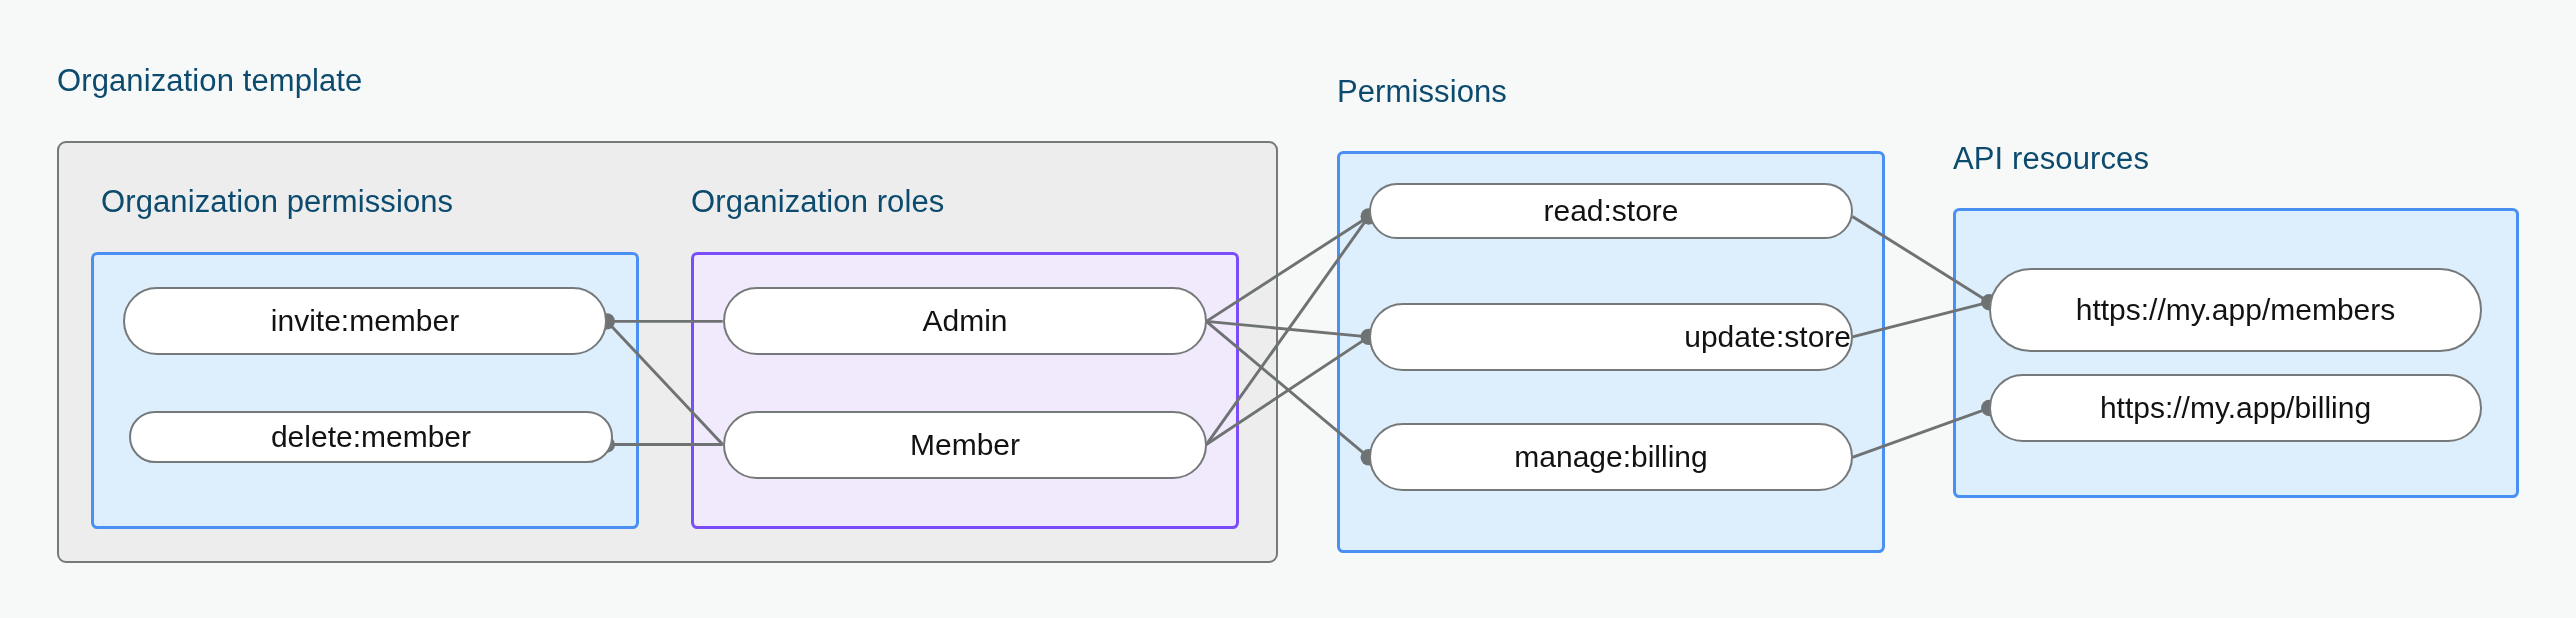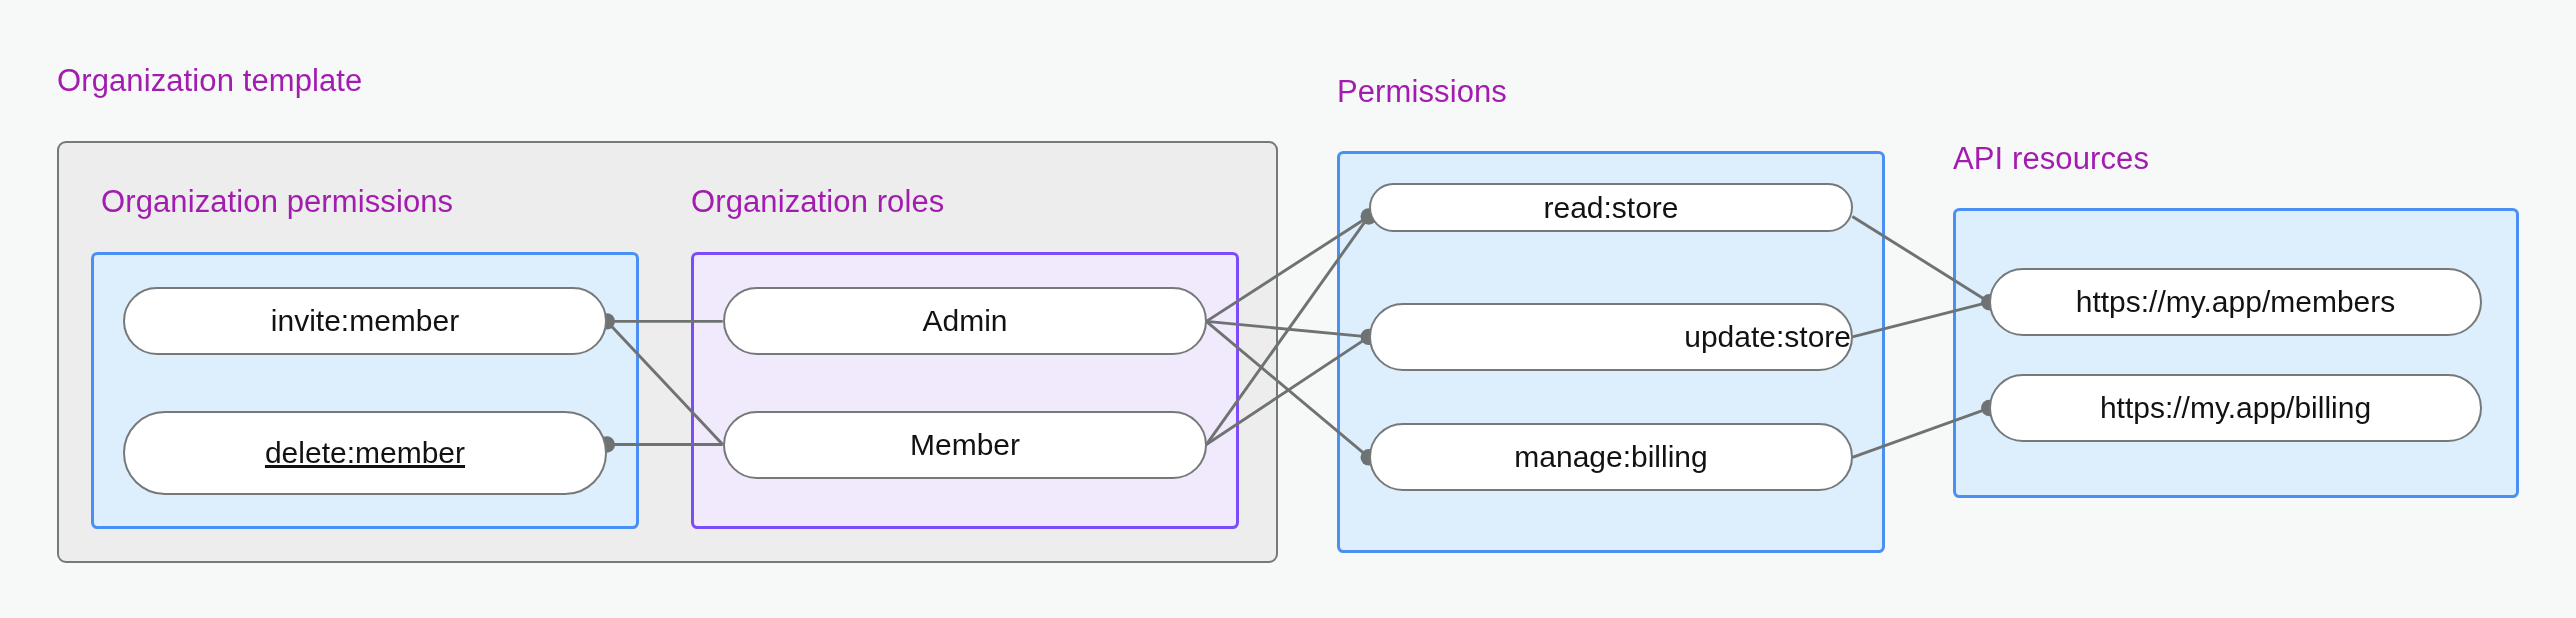--- a/index.html
+++ b/index.html
@@ -9,21 +9,21 @@
     background:#f7f8f8;
     font-family:"Liberation Sans","DejaVu Sans",sans-serif;
     overflow:hidden;
     -webkit-font-smoothing:antialiased;
   }
   #canvas{position:relative;width:2576px;height:619px;border-radius:12.8px;overflow:hidden;background:#f7f8f8;}
 
   
   .grp-label{
     position:absolute;
-    color:#a21caf;
+    color:#0c4a6e;
     font-size:31px;
     line-height:37px;
     white-space:nowrap;
     letter-spacing:0.1px;
     text-align:center;
   }
 
   
   .box{position:absolute;box-sizing:border-box;}
   .box-outer{
@@ -94,39 +94,39 @@
       <div class="grp-label" style="left: 691px; top: 183px;">Organization roles</div>
       <div class="box box-blue" style="left: 1337px; top: 151px; width: 548px; height: 402px;"></div>
       <div class="grp-label" style="left: 1337px; top: 73px;">Permissions</div>
       <div class="box box-blue" style="left: 1953px; top: 208px; width: 566px; height: 290px;"></div>
       <div class="grp-label" style="left: 1953px; top: 140px;">API resources</div>
     </div>
   <div id="nodes-layer">
       <div class="pill" style="left: 123px; top: 287px; width: 484px; height: 68px;">
         <span>invite:member</span>
       </div>
-      <div class="pill" style="left: 123px; top: 411px; width: 484px; height: 84px; text-decoration: underline;">
+      <div class="pill" style="left: 129px; top: 411px; width: 484px; height: 52px;">
         <span>delete:member</span>
       </div>
       <div class="pill" style="left: 723px; top: 287px; width: 484px; height: 68px;">
         <span>Admin</span>
       </div>
       <div class="pill" style="left: 723px; top: 411px; width: 484px; height: 68px;">
         <span>Member</span>
       </div>
-      <div class="pill" style="left: 1369px; top: 183px; width: 484px; height: 49px;">
+      <div class="pill" style="left: 1369px; top: 183px; width: 484px; height: 56px;">
         <span>read:store</span>
       </div>
       <div class="pill" style="left: 1369px; top: 303px; width: 484px; height: 68px; justify-content: flex-end;">
         <span>update:store</span>
       </div>
       <div class="pill" style="left: 1369px; top: 423px; width: 484px; height: 68px;">
         <span>manage:billing</span>
       </div>
-      <div class="pill" style="left: 1989px; top: 268px; width: 493px; height: 68px;">
+      <div class="pill" style="left: 1989px; top: 268px; width: 493px; height: 84px;">
         <span>https://my.app/members</span>
       </div>
       <div class="pill" style="left: 1989px; top: 374px; width: 493px; height: 68px;">
         <span>https://my.app/billing</span>
       </div>
     </div>
 </div>
 
 
 </body></html>

